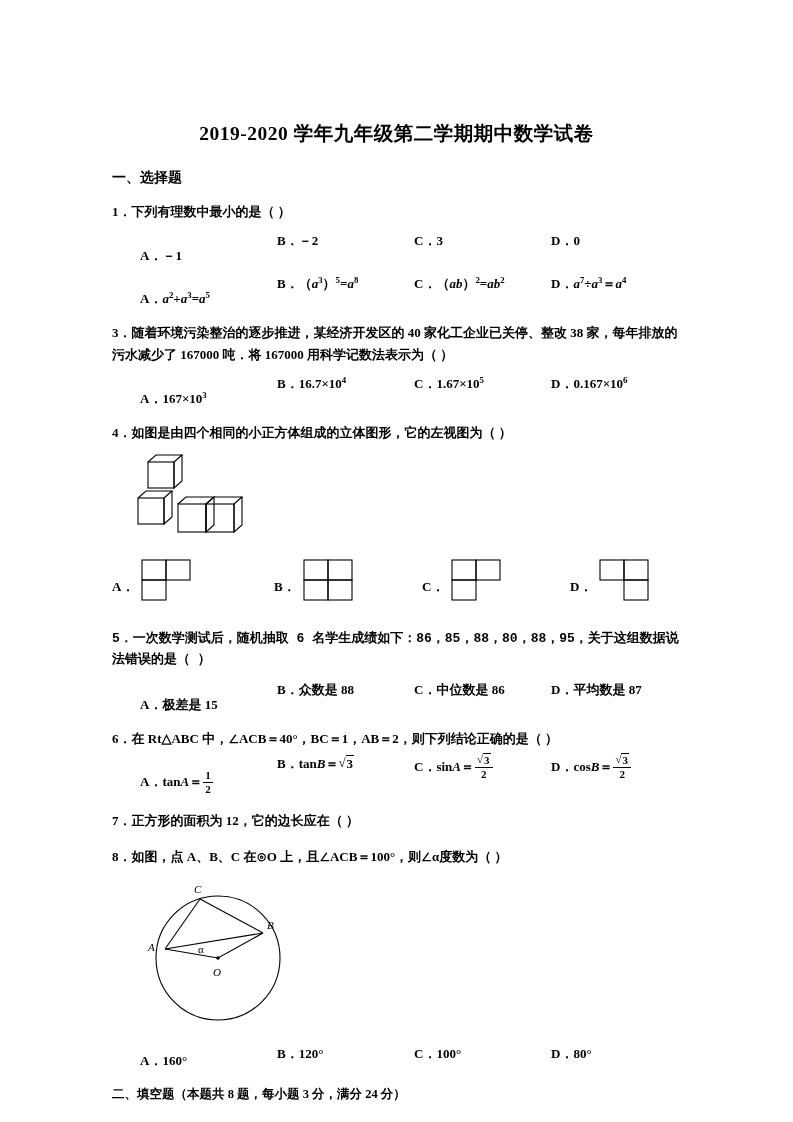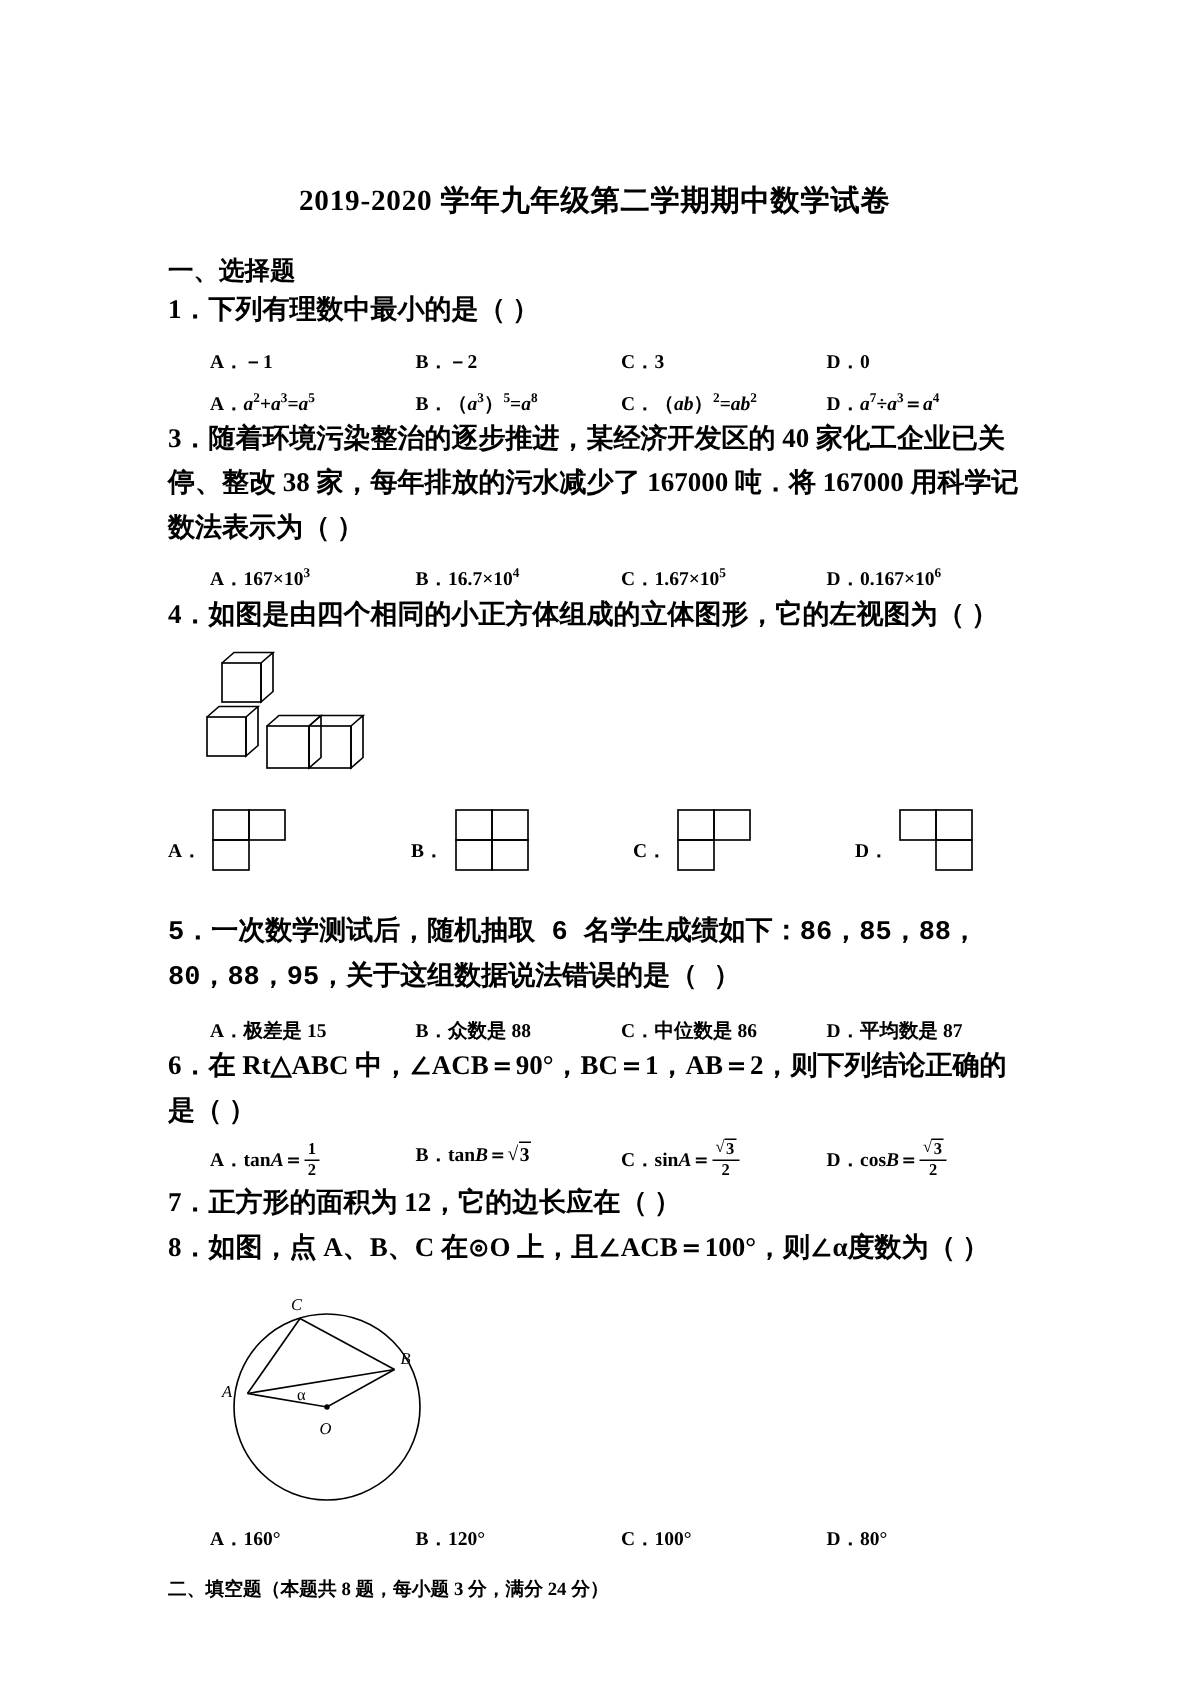--- a/index.html
+++ b/index.html
@@ -13,41 +13,41 @@
   .page { position:absolute; left:0; top:0; width:793px; height:1122px; }
   .title {
     text-align:center;
     font-size:19.5px;
     font-weight:bold;
     margin:0;
     padding-top:120px;
     letter-spacing:0.5px;
   }
   .section-head {
-    font-size:17px;
+    font-size:14px;
     font-weight:bold;
     margin:22px 0 0 112px;
   }
   .q {
-    margin:0 0 0 112px;
+    margin:14px 0 0 112px;
     width:572px;
-    font-size:18px;
+    font-size:13px;
     line-height:1.65;
     font-weight:bold;
   }
   .q .qnum { font-weight:bold; }
   .opts {
     margin:10px 0 0 140px;
     width:548px;
     font-size:13px;
     font-weight:bold;
     display:flex;
   }
   .opts > span { display:inline-block; }
-  .o1 { width:148px; }
+  .o1 { width:148px;margin-top:15px; }
   .o2 { width:148px; }
   .o3 { width:148px; }
   .o4 { width:148px; }
   sup { font-size:0.68em; vertical-align:super; line-height:0; }
   .italic { font-style:italic; }
   .frac {
     display:inline-block;
     vertical-align:middle;
     text-align:center;
     font-size:11px;
@@ -186,21 +186,21 @@
     <span class="qnum">5．</span><span>一次数学测试后，随机抽取 6 名学生成绩如下：86，85，88，80，88，95，关于这组数据说法错误的是（      ）</span>
   </div>
   <div class="opts">
     <span class="o1">A．极差是 15</span>
     <span class="o2">B．众数是 88</span>
     <span class="o3">C．中位数是 86</span>
     <span class="o4">D．平均数是 87</span>
   </div>
 
   <div class="q">
-    <span class="qnum">6．</span><span>在 Rt△ABC 中，∠ACB＝90°，BC＝1，AB＝2，则下列结论正确的是（      ）</span>
+    <span class="qnum">6．</span><span>在 Rt△ABC 中，∠ACB＝40°，BC＝1，AB＝2，则下列结论正确的是（      ）</span>
   </div>
   <div class="opts" style="margin-top:6px;">
     <span class="o1 nowrap">A．tan<span class="italic">A</span>＝<span class="frac"><span class="num">1</span><span class="den">2</span></span></span>
     <span class="o2 nowrap">B．tan<span class="italic">B</span>＝<span class="sqrt"><span class="rad">√</span><span class="under">3</span></span></span>
     <span class="o3 nowrap">C．sin<span class="italic">A</span>＝<span class="frac"><span class="num"><span class="sqrt"><span class="rad">√</span><span class="under">3</span></span></span><span class="den">2</span></span></span>
     <span class="o4 nowrap">D．cos<span class="italic">B</span>＝<span class="frac"><span class="num"><span class="sqrt"><span class="rad">√</span><span class="under">3</span></span></span><span class="den">2</span></span></span>
   </div>
 
   <div class="q">
     <span class="qnum">7．</span><span>正方形的面积为 12，它的边长应在（      ）</span>

